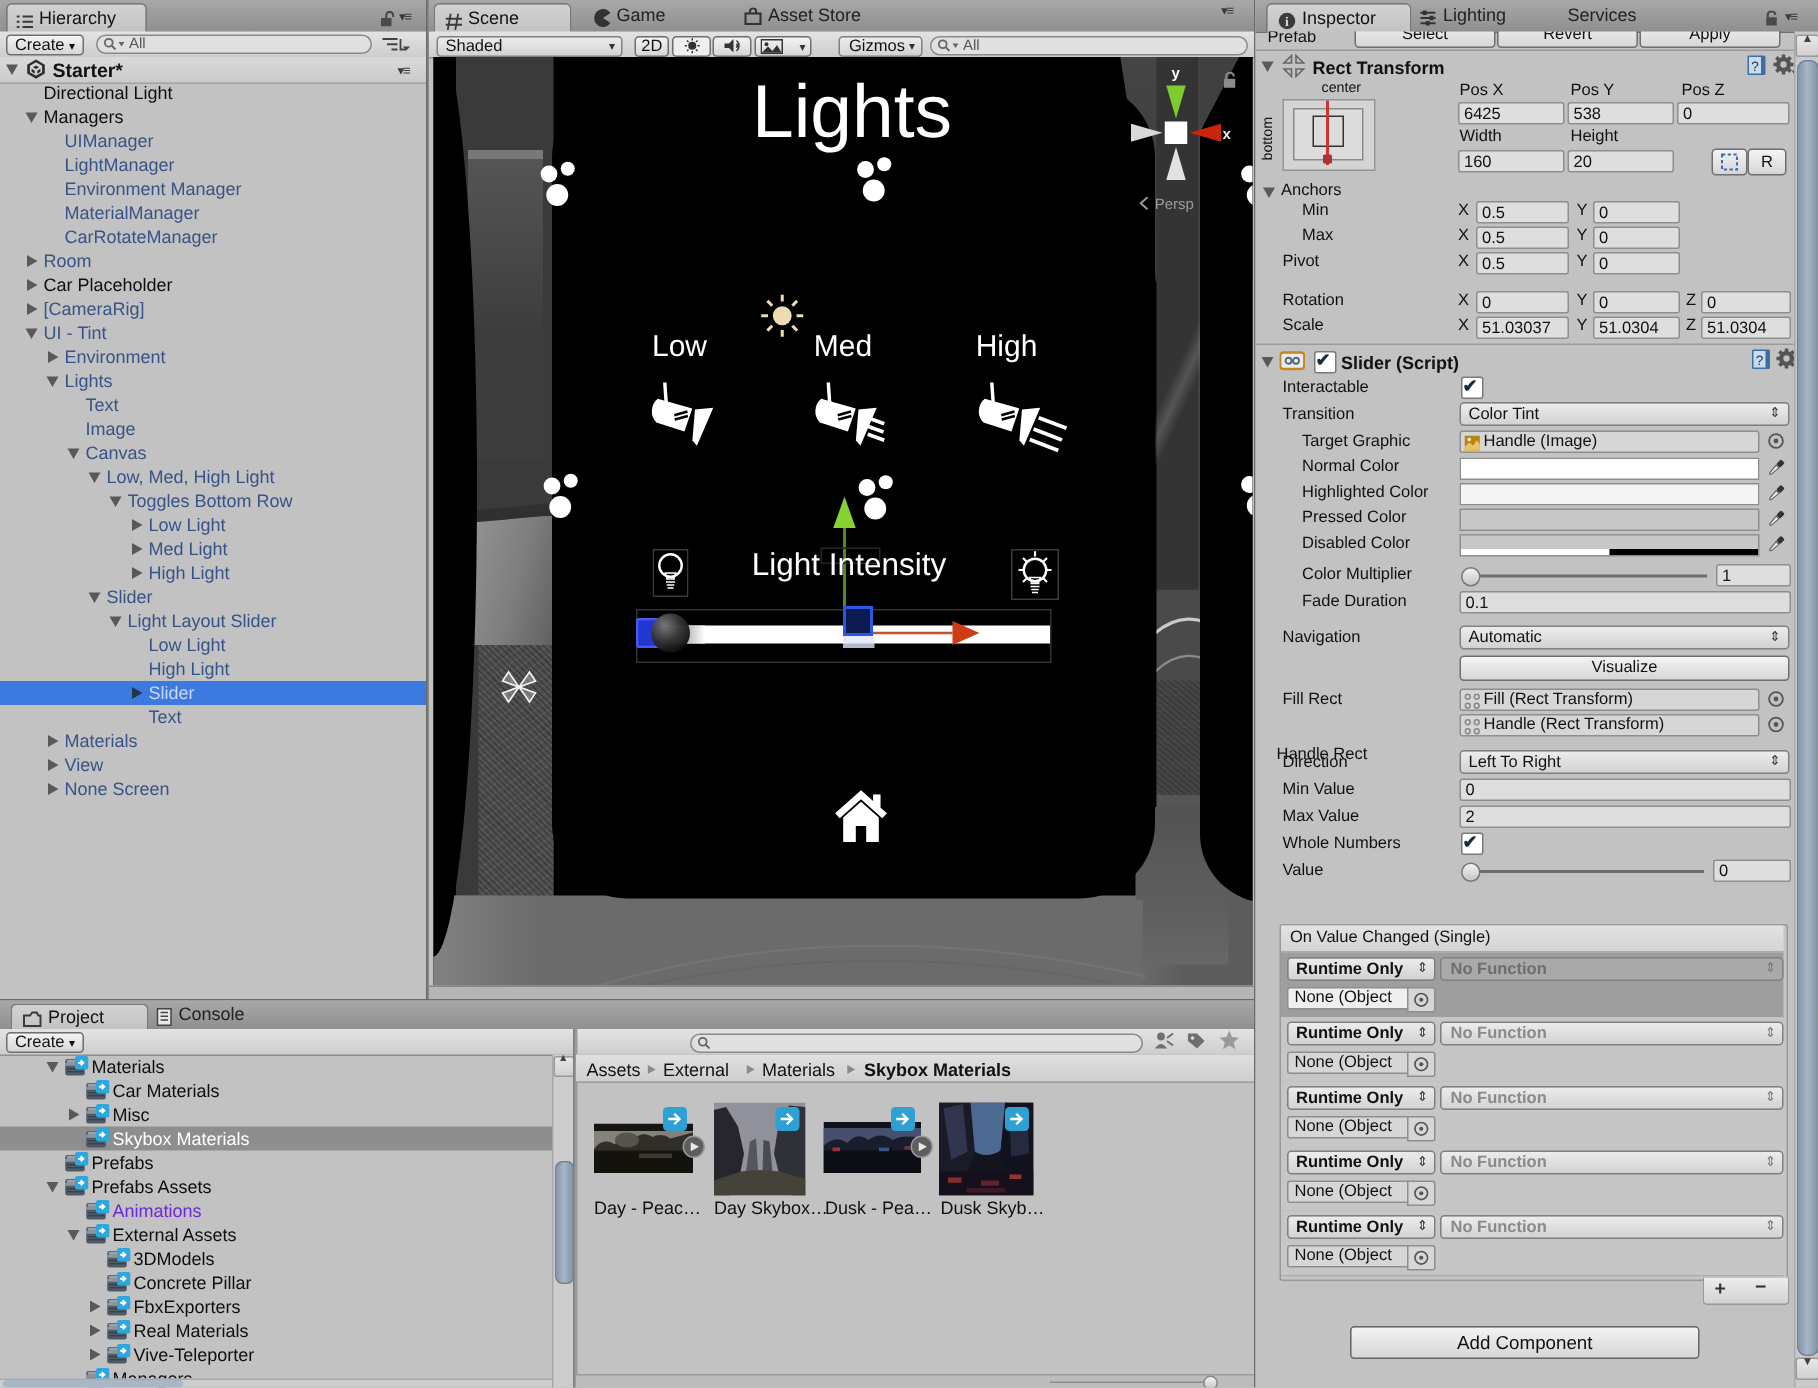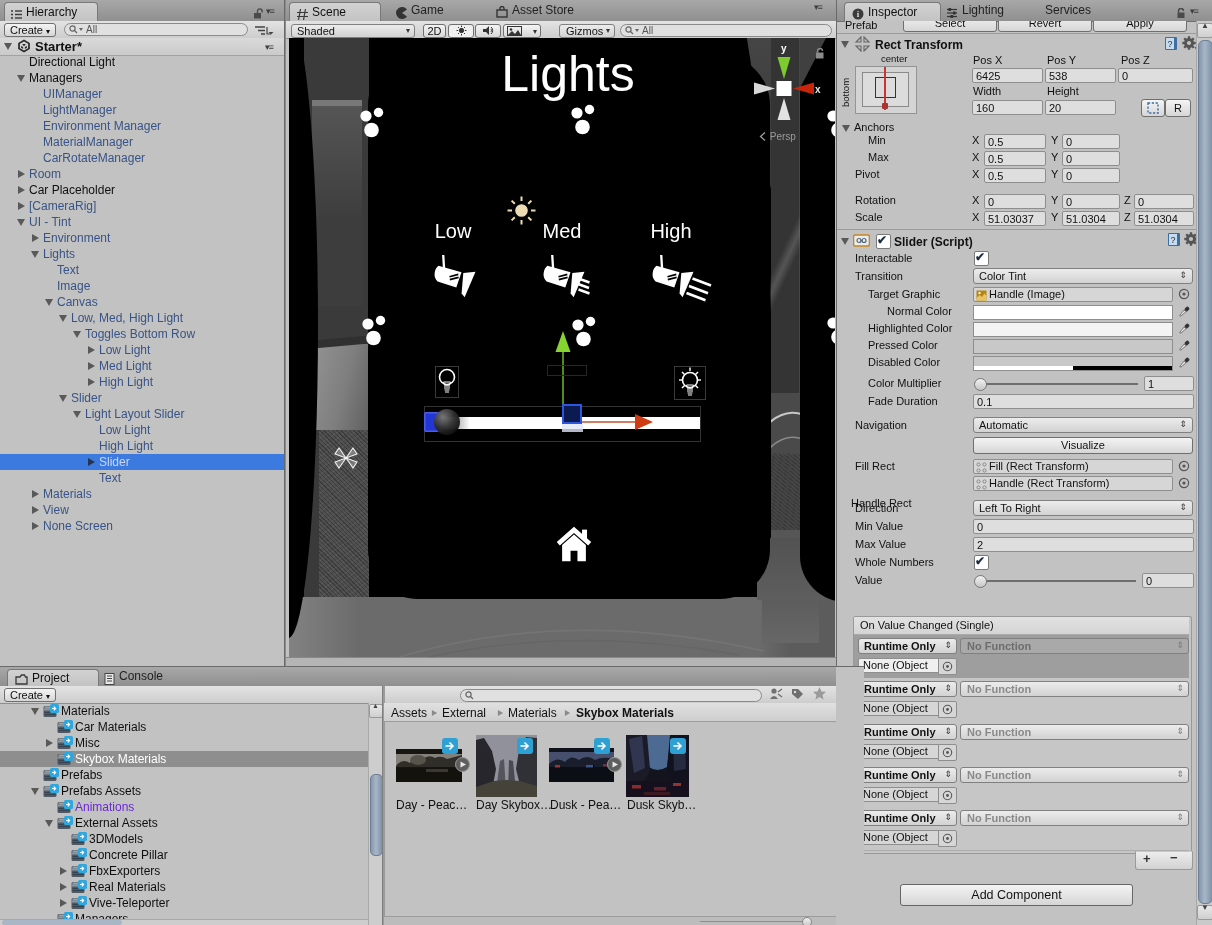--- a/index.html
+++ b/index.html
@@ -369,20 +369,21 @@
         <path d="M17.5 25.8 L26.3 23.4 M17.8 28.6 L26.6 26.4" stroke="#000" stroke-width="1.7"></path>
         <path d="M31.3 22 L43.5 20.8 L32.6 46.2 L29.6 42.5 Z" fill="#fff"></path>
         <path d="M42.5 27.5 L61 34.5 M39 35 L58 42.3 M36.5 42 L55.5 49.3" stroke="#fff" stroke-width="2.6"></path>
       </svg>
 
 <svg class="abs" style="left:264px;top:293px;" width="20" height="100">
         <path d="M10 0 L17.5 21 L2.5 21 Z" fill="#86d332"></path>
         <line x1="10" y1="21" x2="10" y2="96" stroke="#4d8c1d" stroke-width="2"></line>
       </svg>
 <div class="abs" style="left:258px;top:327px;width:38px;height:9px;border:1px solid #262626;"></div>
+<div class="abs" style="left:177px;top:327px;width:200px;text-align:center;color:#fff;font-size:21px;">Light Intensity</div>
 <svg class="abs" style="left:146px;top:328px;" width="24" height="34">
 <rect x="0.5" y="0.5" width="23" height="31" fill="none" stroke="#3a3a3a"></rect>
 <circle cx="12" cy="11" r="7.5" fill="none" stroke="#fff" stroke-width="1.6"></circle>
 <path d="M8.5 16 L15.5 16 L14.5 19 L9.5 19 Z" fill="none" stroke="#fff" stroke-width="1"></path>
 <path d="M9 20 h6 M9 22 h6 M9.5 24 h5 M10 26 h4" stroke="#fff" stroke-width="1"></path>
 </svg>
 <svg class="abs" style="left:383px;top:326px;" width="36" height="40">
 <rect x="2.5" y="2.5" width="31" height="33" fill="none" stroke="#3a3a3a"></rect>
 <circle cx="18" cy="16" r="7.5" fill="none" stroke="#fff" stroke-width="1.6"></circle>
 <path d="M14.5 21 L21.5 21 L20.5 24 L15.5 24 Z" fill="none" stroke="#fff" stroke-width="1"></path>
@@ -582,21 +583,21 @@
         <rect x="0.5" y="0.5" width="10" height="10" fill="#b8860b"></rect>
         <path d="M0.5 8 l3 -3 2.5 2 2.5 -3.5 2 2.5 v4.5 h-10 z" fill="#e8c468"></path>
         <circle cx="3.5" cy="3" r="1.2" fill="#eee"></circle>
       </svg>
       <span style="position:absolute;left:15px;top:0px;line-height:13px;">Handle (Image)</span>
     </div>
     <svg class="abs" style="left:341px;top:288px;" width="12" height="12">
       <circle cx="6" cy="6" r="4.6" fill="none" stroke="#555" stroke-width="1.2"></circle>
       <circle cx="6" cy="6" r="1.6" fill="#555"></circle>
     </svg>
-<span class="ilabel" style="left:31px;top:305px;margin-left:19px;">Normal Color</span>
+<span class="ilabel" style="left:31px;top:305px;">Normal Color</span>
     <div class="abs" style="left:136px;top:305px;width:198px;height:13px;border:1px solid #8e8e8e;background:#fff;"></div>
     <svg class="eyed" style="left:340px;top:305px;">
       <g transform="rotate(45 7 7)">
         <rect x="5.2" y="0.5" width="3.6" height="4.5" rx="1" fill="#333"></rect>
         <path d="M5.7 5.5 h2.6 l-0.6 6.5 q-0.7 1.5 -1.4 0 z" fill="#e8e8e8" stroke="#555" stroke-width="0.7"></path>
       </g>
     </svg>
 <span class="ilabel" style="left:31px;top:322px;">Highlighted Color</span>
     <div class="abs" style="left:136px;top:322px;width:198px;height:13px;border:1px solid #8e8e8e;background:#f4f4f4;"></div>
     <svg class="eyed" style="left:340px;top:322px;">
@@ -781,21 +782,21 @@
 <div class="abs" style="left:359px;top:21px;width:16px;height:904px;background:#cacaca;border-left:1px solid #a8a8a8;"></div>
 <div class="abs" style="left:360px;top:23px;width:14px;height:13px;background:linear-gradient(#e8e8e8,#cfcfcf);border:1px solid #999;border-radius:2px;">
       <span style="position:absolute;left:3px;top:-3px;font-size:8px;color:#444;">▲</span>
     </div>
 <div class="abs" style="left:360px;top:905px;width:14px;height:13px;background:linear-gradient(#e8e8e8,#cfcfcf);border:1px solid #999;border-radius:2px;">
       <span style="position:absolute;left:3px;top:-3px;font-size:8px;color:#444;">▼</span>
     </div>
 <div class="abs" style="left:360.5px;top:40px;width:13px;height:862px;background:linear-gradient(90deg,#8497ae,#a8b6c6 45%,#7f92a8);border-radius:6px;border:1px solid #6c7f94;"></div>
 </div>
 
-<div class="abs" id="proj" style="left:0;top:666px;width:836px;height:259px;background:#c2c2c2;border-top:1px solid #6a6a6a;padding-left:28px;">
+<div class="abs" id="proj" style="left:0;top:666px;width:836px;height:259px;background:#c2c2c2;border-top:1px solid #6a6a6a;">
 <div class="abs tabstrip" style="left:0;top:0;width:836px;height:19px;">
 <div class="tab" style="left:7px;width:90px;height:17px;line-height:17px;"><span style="position:absolute;left:7px;top:3px;"><svg width="13" height="11">
             <path d="M1 3 h4 l1.5 -2 h3 l1 2 h1.5 v7 h-11 z" fill="none" stroke="#3a3a3a" stroke-width="1.3"></path>
           </svg></span><span style="margin-left:24px;">Project</span></div>
 <span class="abs" style="left:104px;top:4px;"><svg width="11" height="12">
           <rect x="1" y="0.5" width="9" height="11" fill="#e8e8e8" stroke="#444" stroke-width="1"></rect>
           <g stroke="#444" stroke-width="1">
             <line x1="3" y1="3" x2="8" y2="3"></line>
             <line x1="3" y1="5.5" x2="8" y2="5.5"></line>
             <line x1="3" y1="8" x2="8" y2="8"></line>

